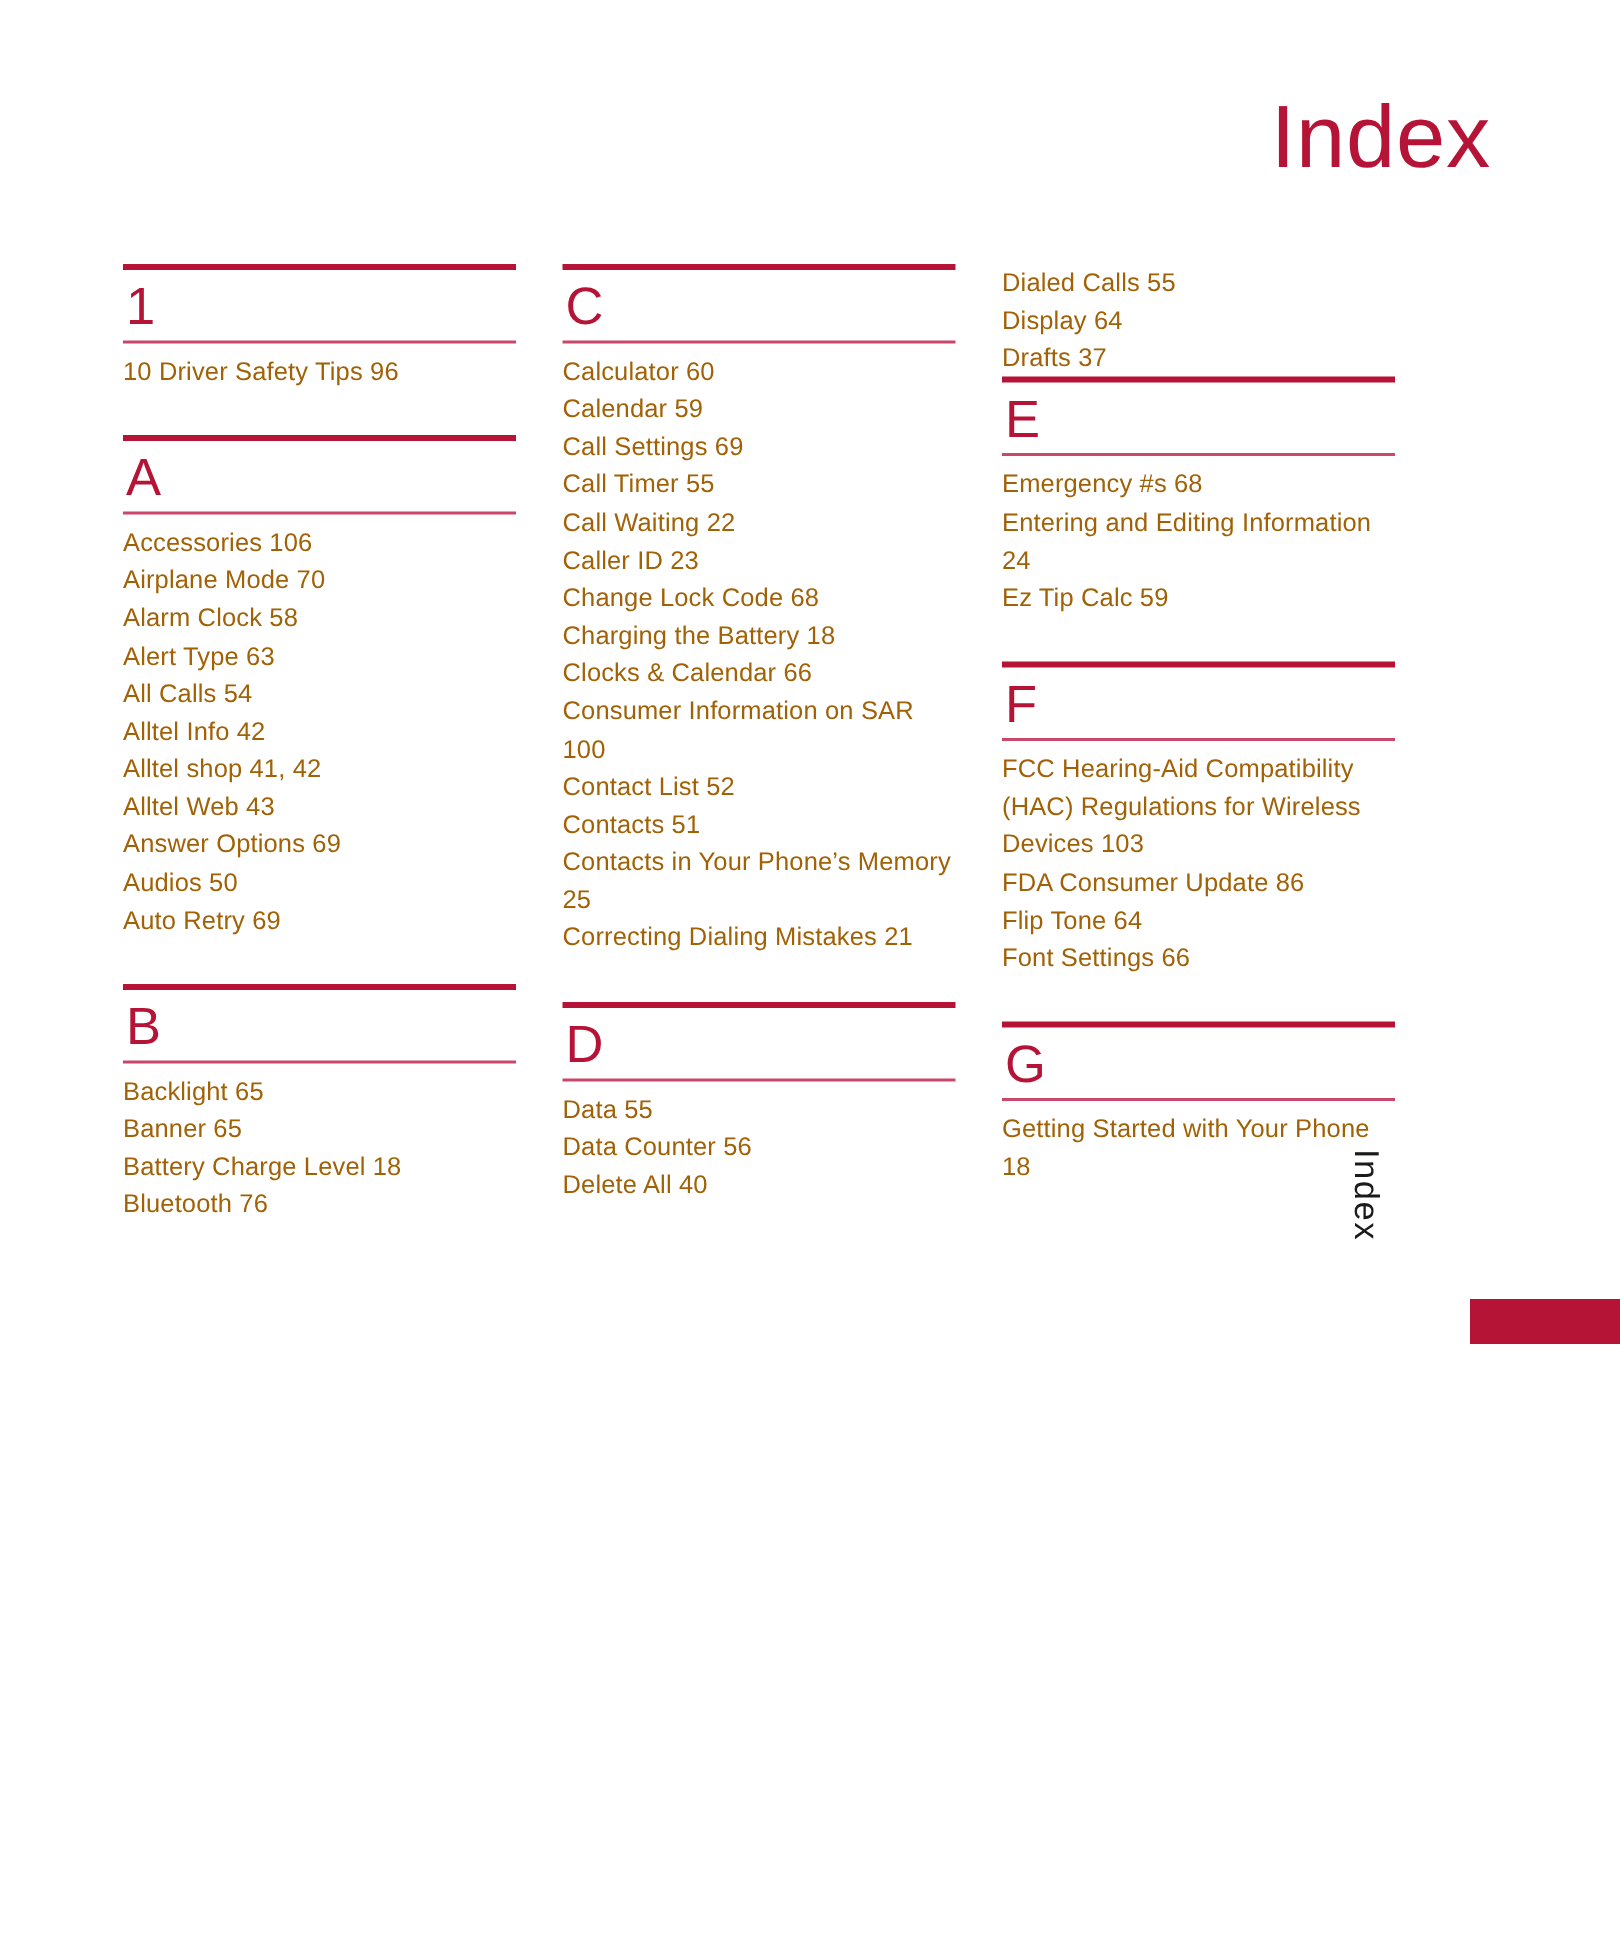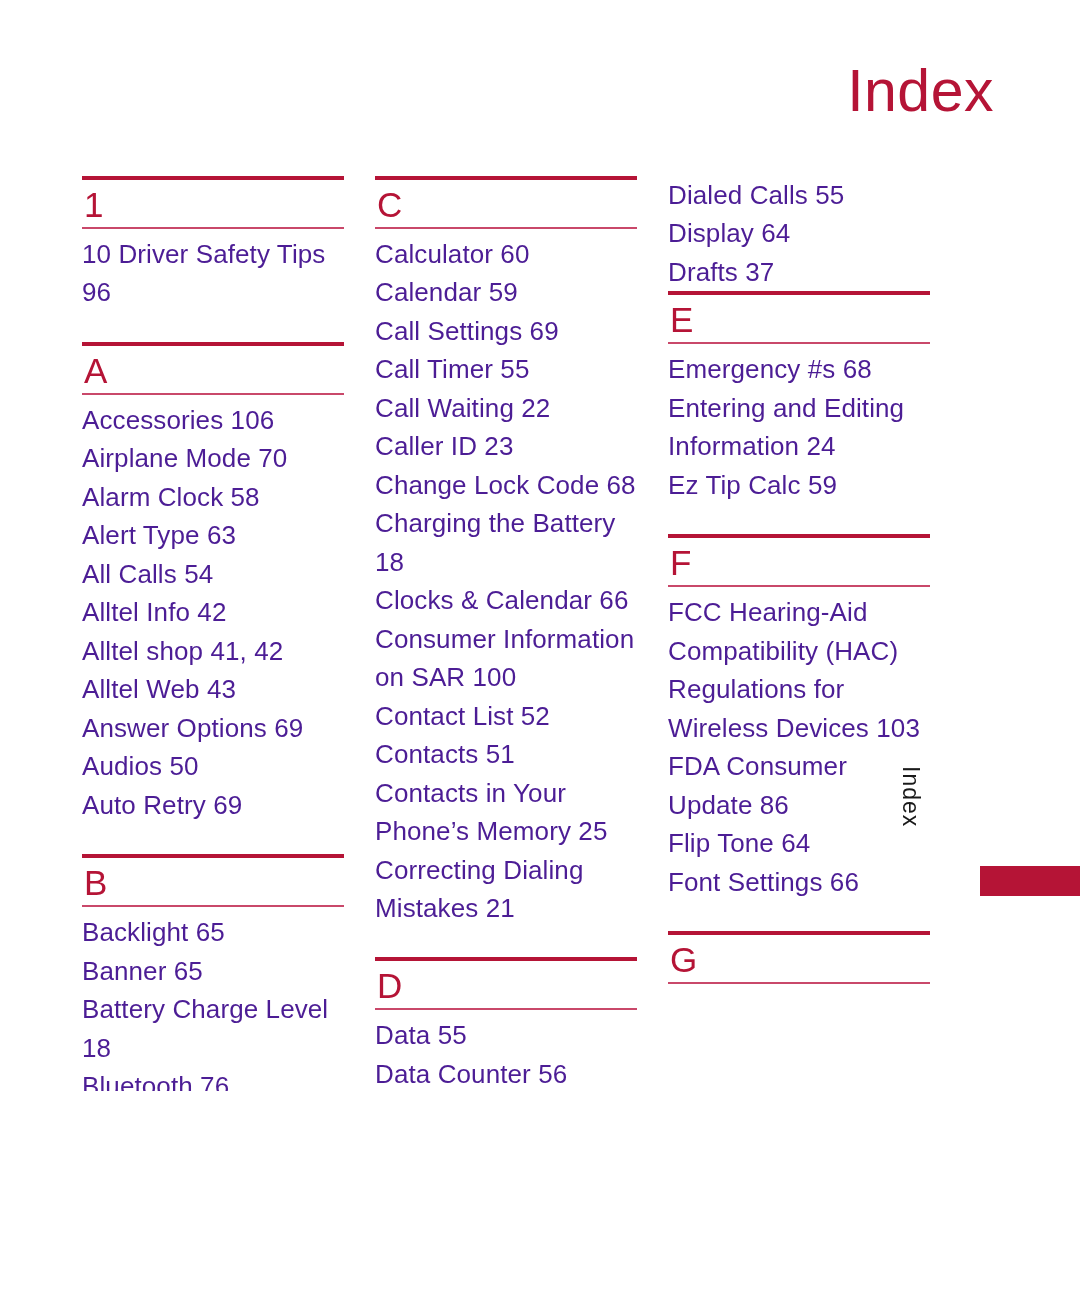--- a/index.html
+++ b/index.html
@@ -67,23 +67,23 @@
     font-size: 35px;
     line-height: 1.0;
     padding: 7px 0 5px 2px;
     font-weight: 400;
   }
 
   .entries {
     padding-top: 6px;
   }
   .entry {
-    font-size: 26px;
+    font-size: 17px;
     line-height: 1.48;
-    color: #4c1d95;
+    color: #a16207;
     letter-spacing: 0.1px;
   }
   .entry sup {
     font-size: 0.55em;
     vertical-align: super;
     line-height: 0;
   }
 
   
   .continuation {
@@ -246,20 +246,21 @@
           <div class="entry">Flip Tone 64</div>
           <div class="entry">Font Settings 66</div>
         </div>
       </div>
 
       <div class="section">
         <div class="rule-top"></div>
         <div class="section-letter">G</div>
         <div class="rule-bottom"></div>
         <div class="entries">
+          <div class="entry">Getting Started with Your Phone 18</div>
         </div>
       </div>
     </div>
 
   </div>
 
   <div class="side-tab-label">Index</div>
 
   <div class="side-tab-block"></div>
 

